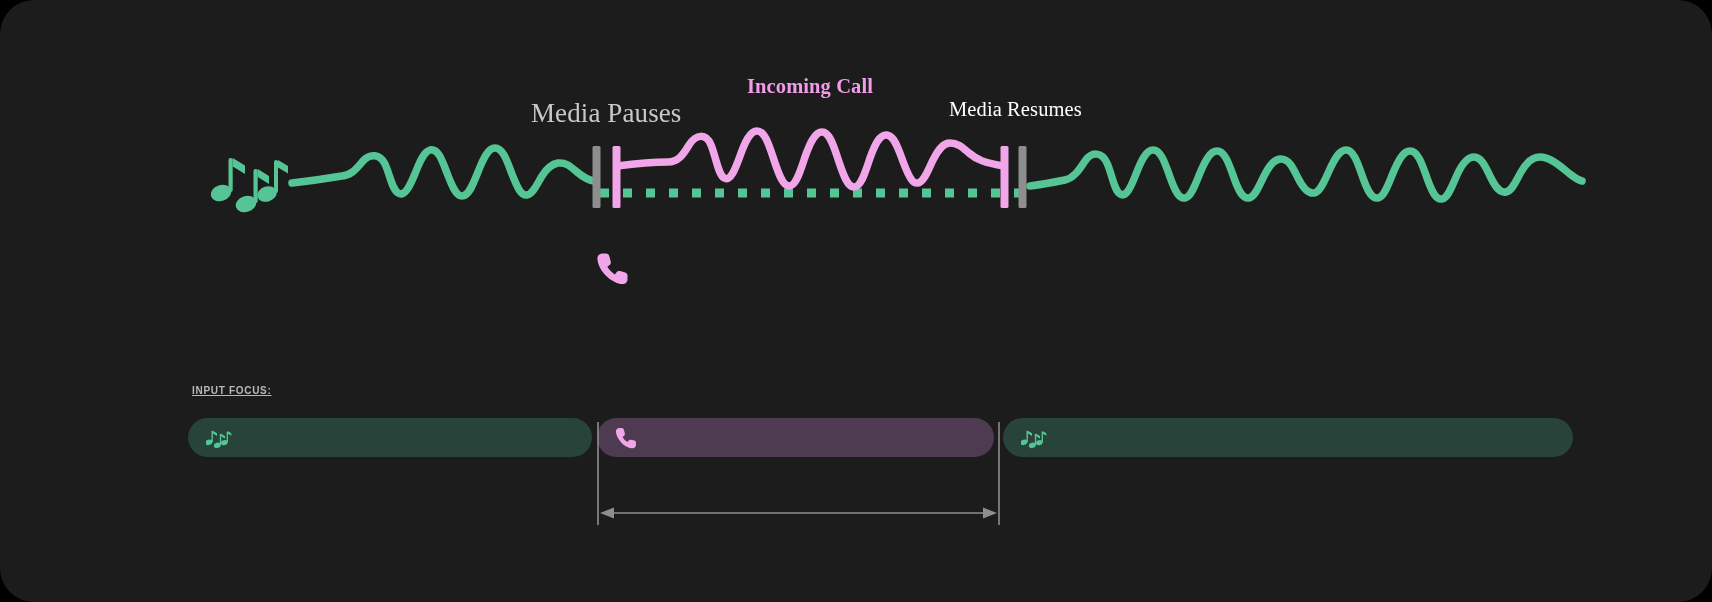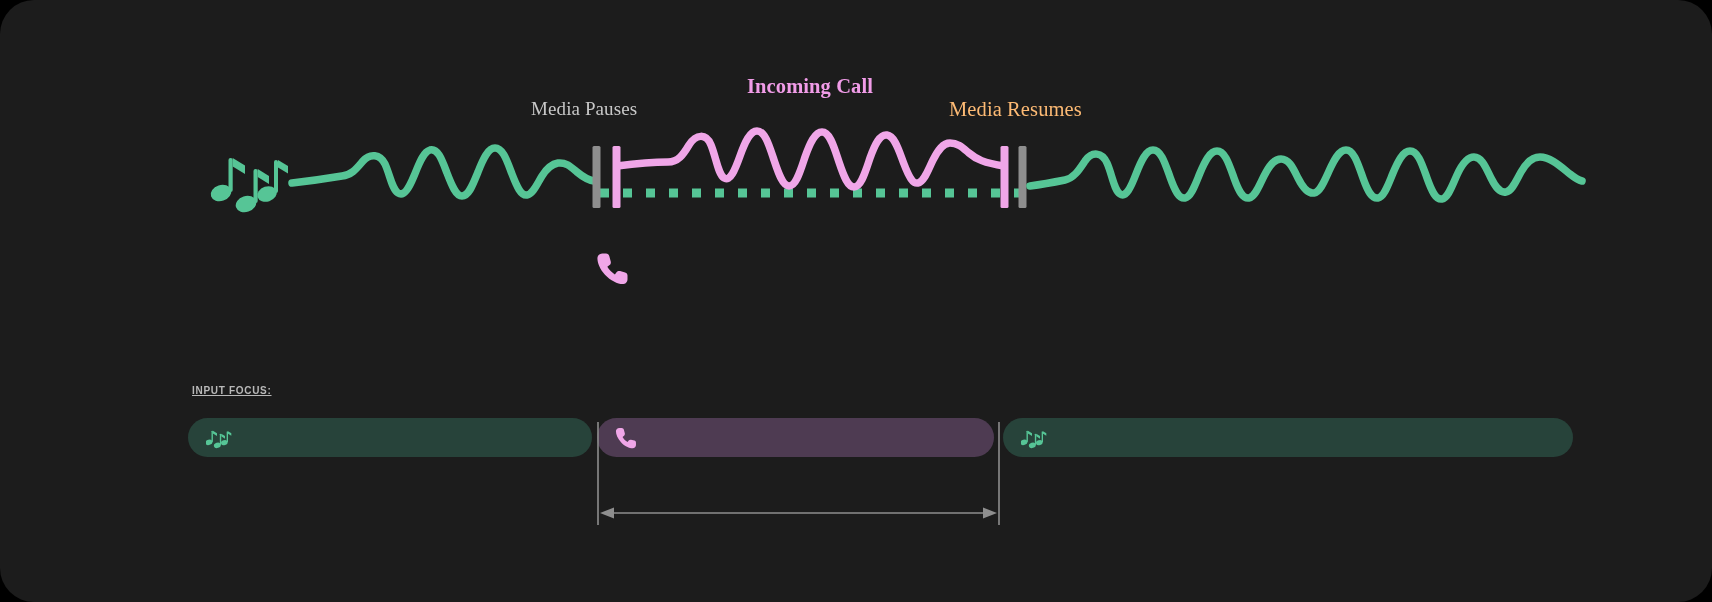--- a/index.html
+++ b/index.html
@@ -34,29 +34,29 @@
 
   
   .lbl {
     position: absolute;
     white-space: nowrap;
     font-family: Liberation Serif, serif;
   }
   .lbl-pauses {
     left: 531px;
     top: 98px;
-    font-size: 19px;
+    font-size: 27px;
     color: #c8c8c8;
     letter-spacing: 0.1px;
   }
   .lbl-resumes {
     left: 949px;
     top: 98px;
     font-size: 20.5px;
-    color: #fdba74;
+    color: #ffffff;
     letter-spacing: 0.1px;
   }
   .lbl-incoming {
     left: 747px;
     top: 75px;
     font-size: 20.5px;
     color: #f19ce8;
     font-weight: bold;
     letter-spacing: 0.1px;
   }

